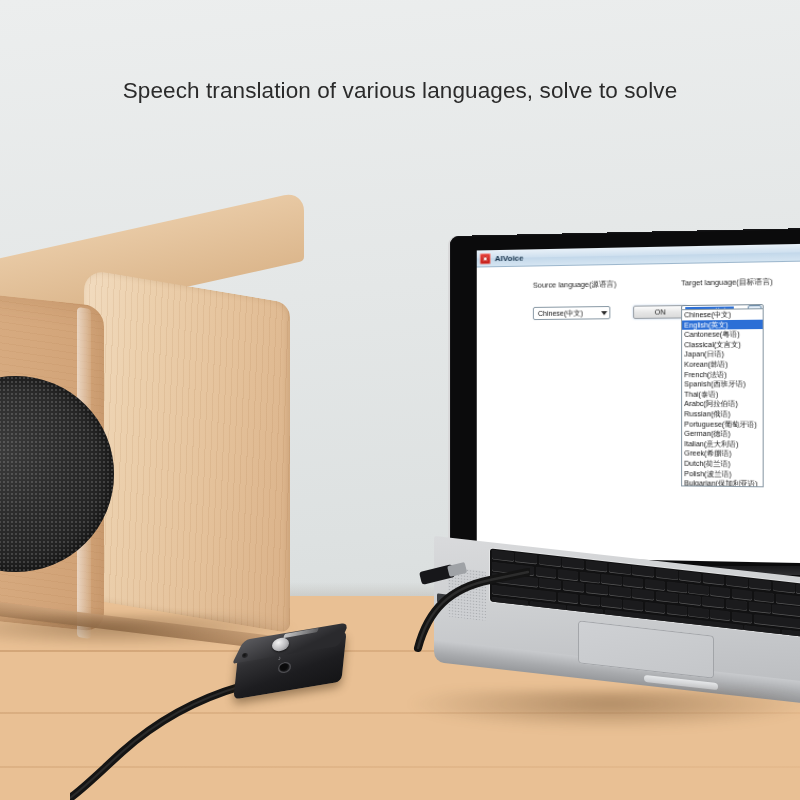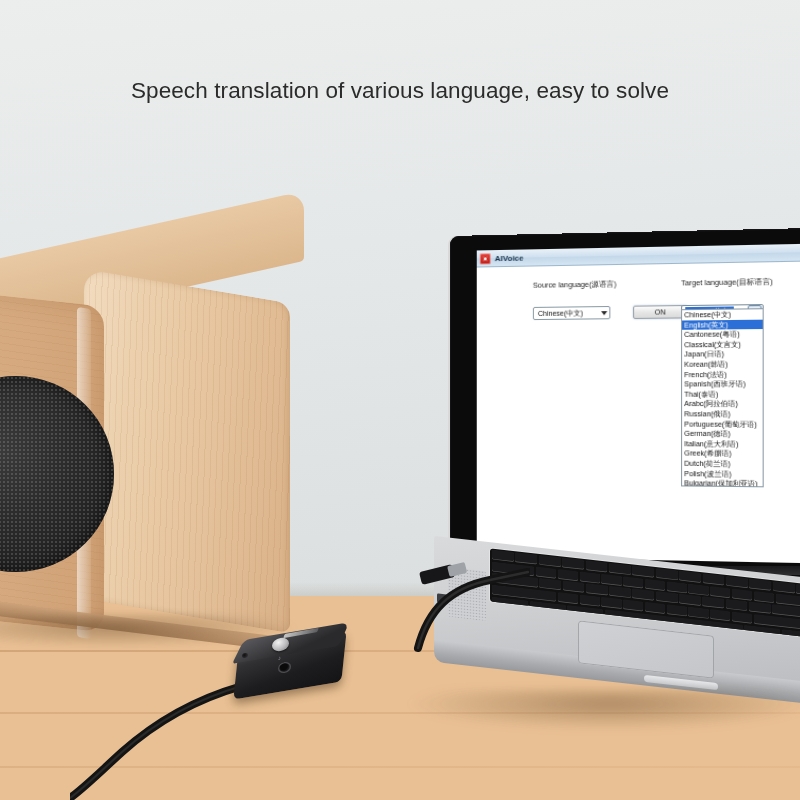--- a/index.html
+++ b/index.html
@@ -312,21 +312,21 @@
 
 <div id="scene">
 
   <div class="wall"></div>
   <div class="wall-shadow"></div>
   <div class="desk"></div>
   <div class="desk-seam s1"></div>
   <div class="desk-seam s2"></div>
   <div class="desk-seam s3"></div>
 
-  <div class="headline">Speech translation of various language, easy to solve</div>
+  <div class="headline">Speech translation of various languages, solve to solve</div>
 
   <div class="speaker">
     <div class="spk-top"></div>
     <div class="spk-side"></div>
     <div class="spk-front"></div>
     <div class="spk-edge"></div>
     <div class="spk-driver"></div>
     <div class="spk-bottom-trim"></div>
   </div>
   <div class="spk-shadow" style="left:-40px;top:614px;"></div>

